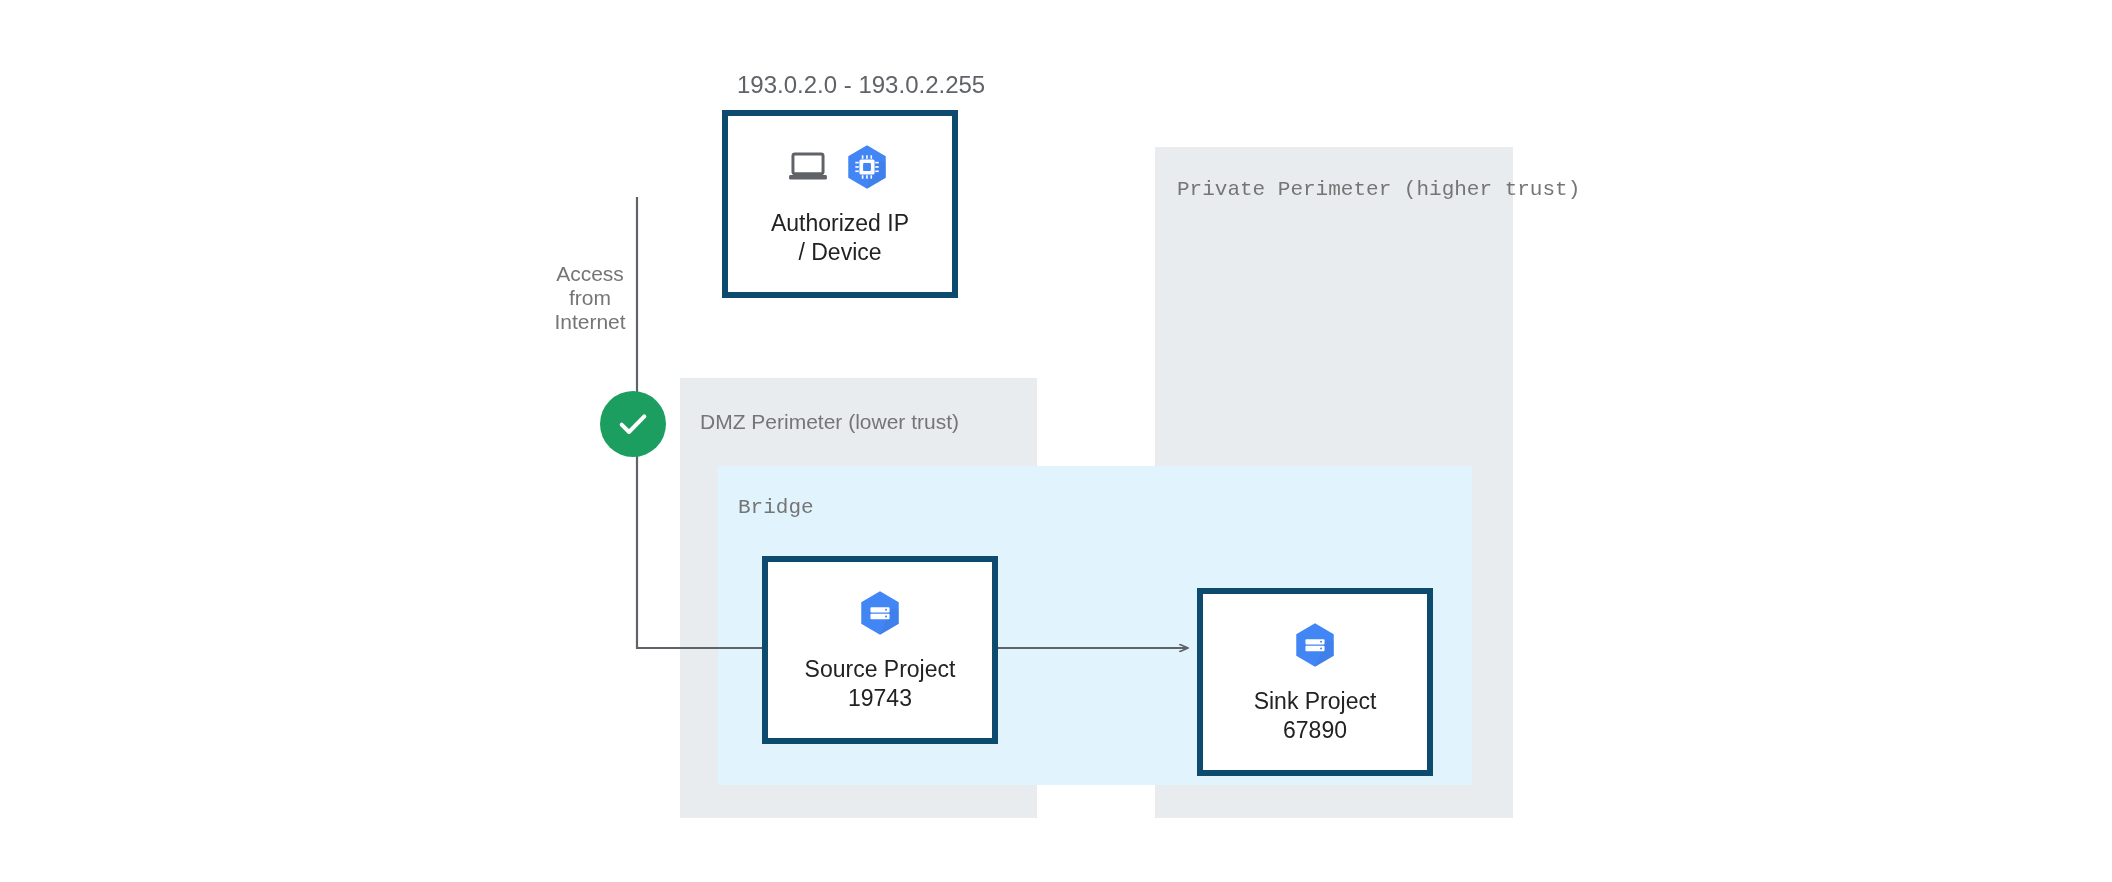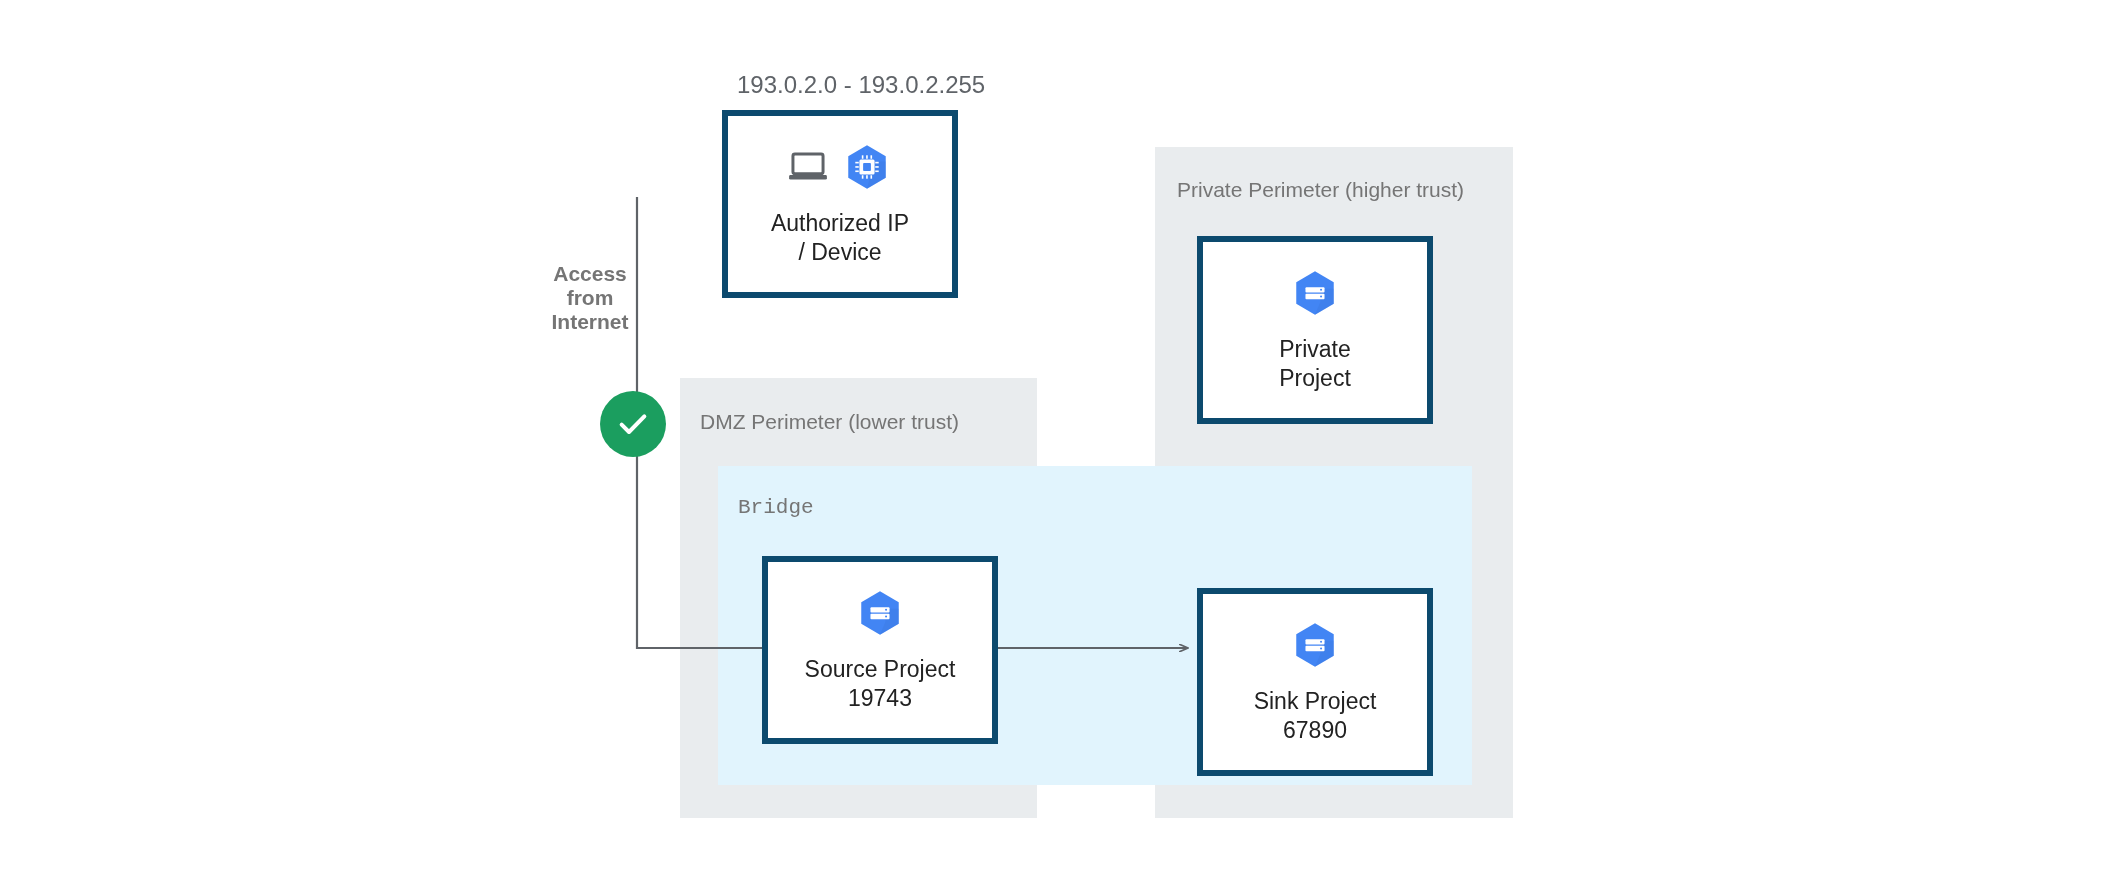--- a/index.html
+++ b/index.html
@@ -111,21 +111,21 @@
     align-items: center;
     justify-content: center;
   }
 </style>
 </head>
 <body>
 
 <div id="canvas">
 
   <div class="zone" style="left:1155px; top:147px; width:358px; height:671px;"></div>
-  <div class="zone-label" style="left:1177px; top:178px;">Private Perimeter (higher trust)</div>
+  <div class="zone-label" style="left:1177px; top:178px;font-family:Liberation Mono, monospace;">Private Perimeter (higher trust)</div>
 
   <div class="zone" style="left:680px; top:378px; width:357px; height:440px;"></div>
   <div class="zone-label" style="left:700px; top:410px;">DMZ Perimeter (lower trust)</div>
 
   <div class="bridge" style="left:718px; top:466px; width:754px; height:319px;"></div>
   <div class="bridge-label" style="left:738px; top:496px;">Bridge</div>
 
   <svg id="connectors" viewBox="0 0 2112 882" xmlns="http://www.w3.org/2000/svg">
     <defs>
       <marker id="arrowhead" markerWidth="10" markerHeight="8" refX="9" refY="4" orient="auto" markerUnits="userSpaceOnUse">
@@ -133,21 +133,21 @@
       </marker>
     </defs>
 
     <path d="M637,197 L637,648 L764,648" fill="none" stroke="#5f6368" stroke-width="2.2"></path>
 
     <path d="M998,648 L1188,648" fill="none" stroke="#5f6368" stroke-width="2.2" marker-end="url(#arrowhead)"></path>
   </svg>
 
   <div class="caption" style="left:737px; top:73px;">193.0.2.0 - 193.0.2.255</div>
 
-  <div class="caption-multiline" style="left:545px; top:262px; width:90px;font-weight:bold;">Access
+  <div class="caption-multiline" style="left:545px; top:262px; width:90px;">Access
 from
 Internet</div>
 
   <div class="check-badge" style="left:600px; top:391px;">
     <svg width="40" height="40" viewBox="0 0 24 24">
       <path d="M5.2 12.4 L9.6 16.8 L18.8 7.4" fill="none" stroke="#ffffff" stroke-width="2.4" stroke-linecap="round" stroke-linejoin="round"></path>
     </svg>
   </div>
 
   <div class="card" style="left:722px; top:110px; width:236px; height:188px;">
@@ -179,34 +179,20 @@
           <rect x="31.6" y="19.2" width="3.2" height="1.5"></rect>
           <rect x="31.6" y="23.2" width="3.2" height="1.5"></rect>
           <rect x="31.6" y="27.2" width="3.2" height="1.5"></rect>
         </g>
       </svg>
     </div>
     <div class="card-title">Authorized IP
 / Device</div>
   </div>
 
-  <div class="card" style="left:1197px; top:236px; width:236px; height:188px;">
-    <div class="card-icons">
-      <svg width="52" height="52" viewBox="0 0 48 48">
-        <polygon points="24,4 41.3,14 41.3,34 24,44 6.7,34 6.7,14" fill="#4285f4"></polygon>
-        <polygon points="41.3,34 41.3,20 29,20 29,32 24,44" fill="#3a74d8" opacity="0.28"></polygon>
-        <rect x="15.2" y="18.6" width="17.6" height="4.9" rx="0.9" fill="#ffffff"></rect>
-        <rect x="15.2" y="24.8" width="17.6" height="4.9" rx="0.9" fill="#ffffff"></rect>
-        <circle cx="29.6" cy="21.05" r="0.95" fill="#4285f4"></circle>
-        <circle cx="29.6" cy="27.25" r="0.95" fill="#4285f4"></circle>
-      </svg>
-    </div>
-    <div class="card-title">Private
-Project</div>
-  </div>
 
   <div class="card" style="left:762px; top:556px; width:236px; height:188px;">
     <div class="card-icons">
       <svg width="52" height="52" viewBox="0 0 48 48">
         <polygon points="24,4 41.3,14 41.3,34 24,44 6.7,34 6.7,14" fill="#4285f4"></polygon>
         <polygon points="41.3,34 41.3,20 29,20 29,32 24,44" fill="#3a74d8" opacity="0.28"></polygon>
         <rect x="15.2" y="18.6" width="17.6" height="4.9" rx="0.9" fill="#ffffff"></rect>
         <rect x="15.2" y="24.8" width="17.6" height="4.9" rx="0.9" fill="#ffffff"></rect>
         <circle cx="29.6" cy="21.05" r="0.95" fill="#4285f4"></circle>
         <circle cx="29.6" cy="27.25" r="0.95" fill="#4285f4"></circle>

